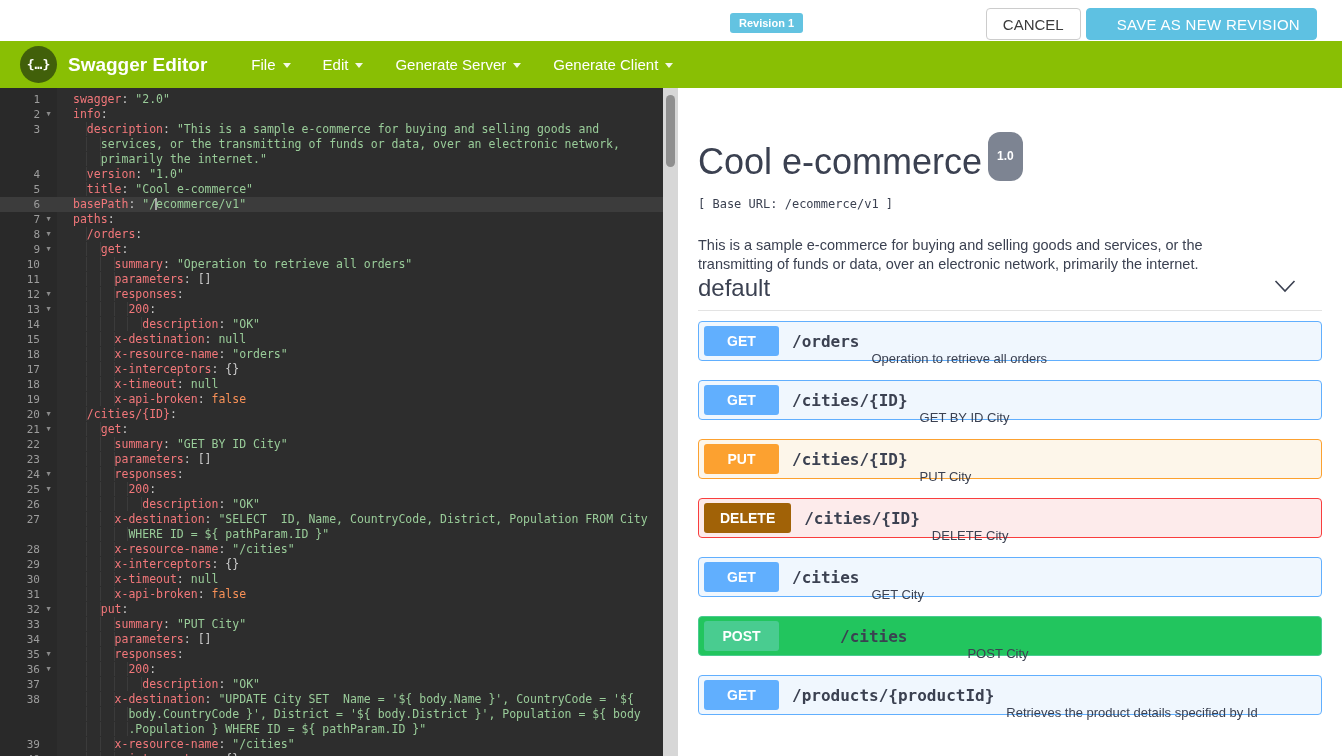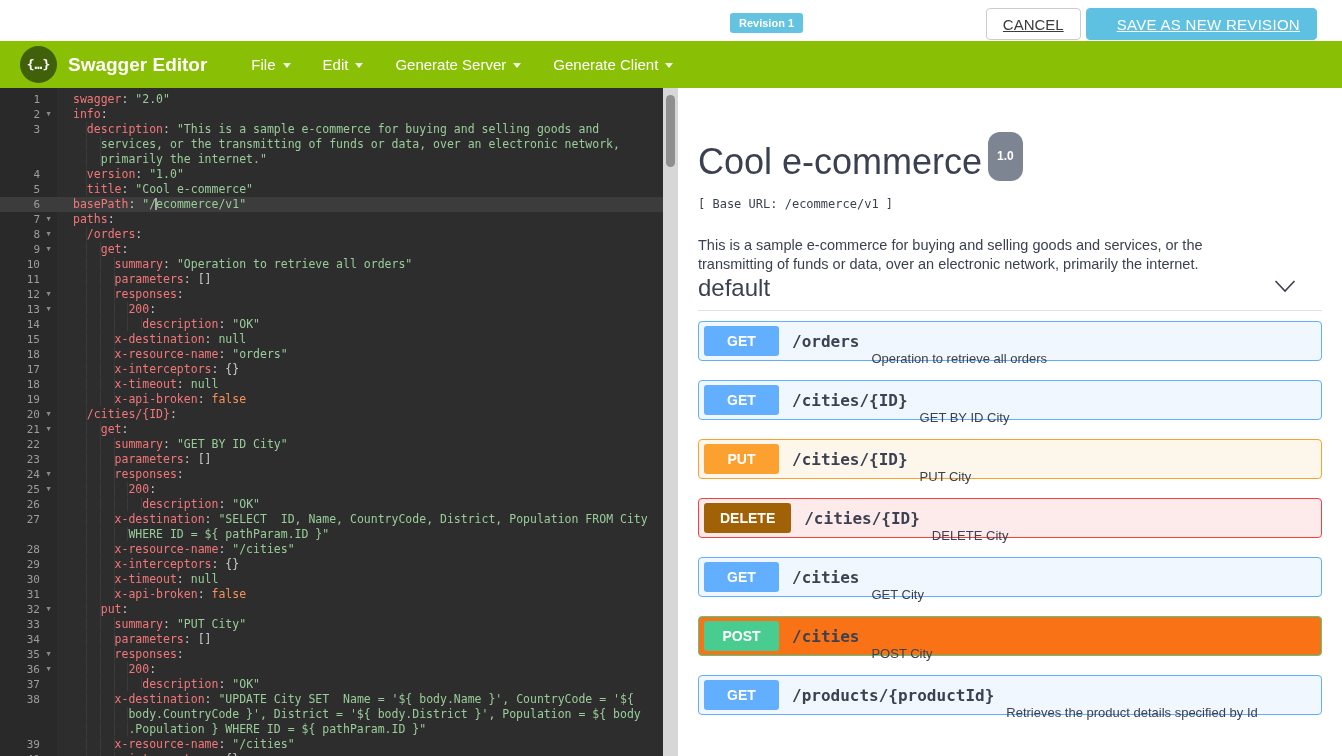--- a/index.html
+++ b/index.html
@@ -5,21 +5,21 @@
   * { margin:0; padding:0; box-sizing:border-box; }
   html,body { width:1342px; height:756px; overflow:hidden; background:#fff;
               font-family:"Liberation Sans", sans-serif; }
 
   
   .topbar { position:absolute; top:0; left:0; width:1342px; height:26px; background:#fff; }
   .revision-badge { position:absolute; left:730px; top:13px; background:#63c3e1; color:#fff;
                     font-size:11px; font-weight:bold; padding:4px 9px; border-radius:3px; }
   .topbar-buttons { position:absolute; right:25px; top:8px; display:flex; gap:5px; }
   .btn { height:32px; border-radius:4px; font-size:15px; padding:0 16px;
-         font-family:"Liberation Sans", sans-serif; cursor:pointer;text-decoration:underline; }
+         font-family:"Liberation Sans", sans-serif; cursor:pointer; }
   .btn-cancel { background:#fff; border:1px solid #ccc; color:#3b3b3b; }
   .btn-save { background:#5ec1e2; border:1px solid #5ec1e2; color:#fff; letter-spacing:.3px;padding-left:30px; }
 
   
   .navbar { position:absolute; top:41px; left:0; width:1342px; height:47px; background:#89bf04;
             display:flex; align-items:center; padding-left:20px; }
   .logo-circle { width:37px; height:37px; border-radius:50%; background:#41600a; color:#fff;
                  display:flex; align-items:center; justify-content:center;
                  font-family:"DejaVu Sans Mono", monospace; font-size:13px; font-weight:bold; flex:none; }
   .brand { color:#fff; font-size:19px; font-weight:bold; margin-left:11px; }
@@ -60,21 +60,21 @@
   .api-desc { font-size:14.5px; line-height:19px; margin-top:25px; max-width:578px; color:#3b4151; }
   .section-header { display:flex; align-items:center; justify-content:space-between;
                     padding-bottom:8px; border-bottom:1px solid #e3e3e3; padding-right:26px; cursor:pointer; }
   .section-title { font-size:24px; font-weight:400; color:#3b4151; }
   .op-list { margin-top:10px; }
   .op-row { height:40px; border-radius:4px; border:1px solid; display:flex; align-items:center;
             padding:0 10px 0 5px; margin-bottom:19px; cursor:pointer; }
   .op-get    { border-color:#61affe; background:#f0f7fe; }
   .op-put    { border-color:#fca130; background:#fdf6ea; }
   .op-delete { border-color:#f93e3e; background:#fdebeb; }
-  .op-post   { border-color:#49cc90; background:#f97316; }
+  .op-post   { border-color:#49cc90; background:#22c55e;gap:48px; }
   .op-badge { min-width:75px; padding:7px 16px; text-align:center; border-radius:3px; color:#fff;
               font-weight:bold; font-size:14px; flex:none; }
   .bg-get { background:#61affe; } .bg-put { background:#fca130; }
   .bg-delete { background:#a16207; } .bg-post { background:#49cc90; }
   .op-path { font-family:"DejaVu Sans Mono", monospace; font-weight:bold; font-size:16px;
              margin-left:13px; color:#3b4151; }
   .op-summary { font-size:13px; margin-left:12px; color:#3b4151;margin-top:35px; }
 </style>
 </head>
 <body>

